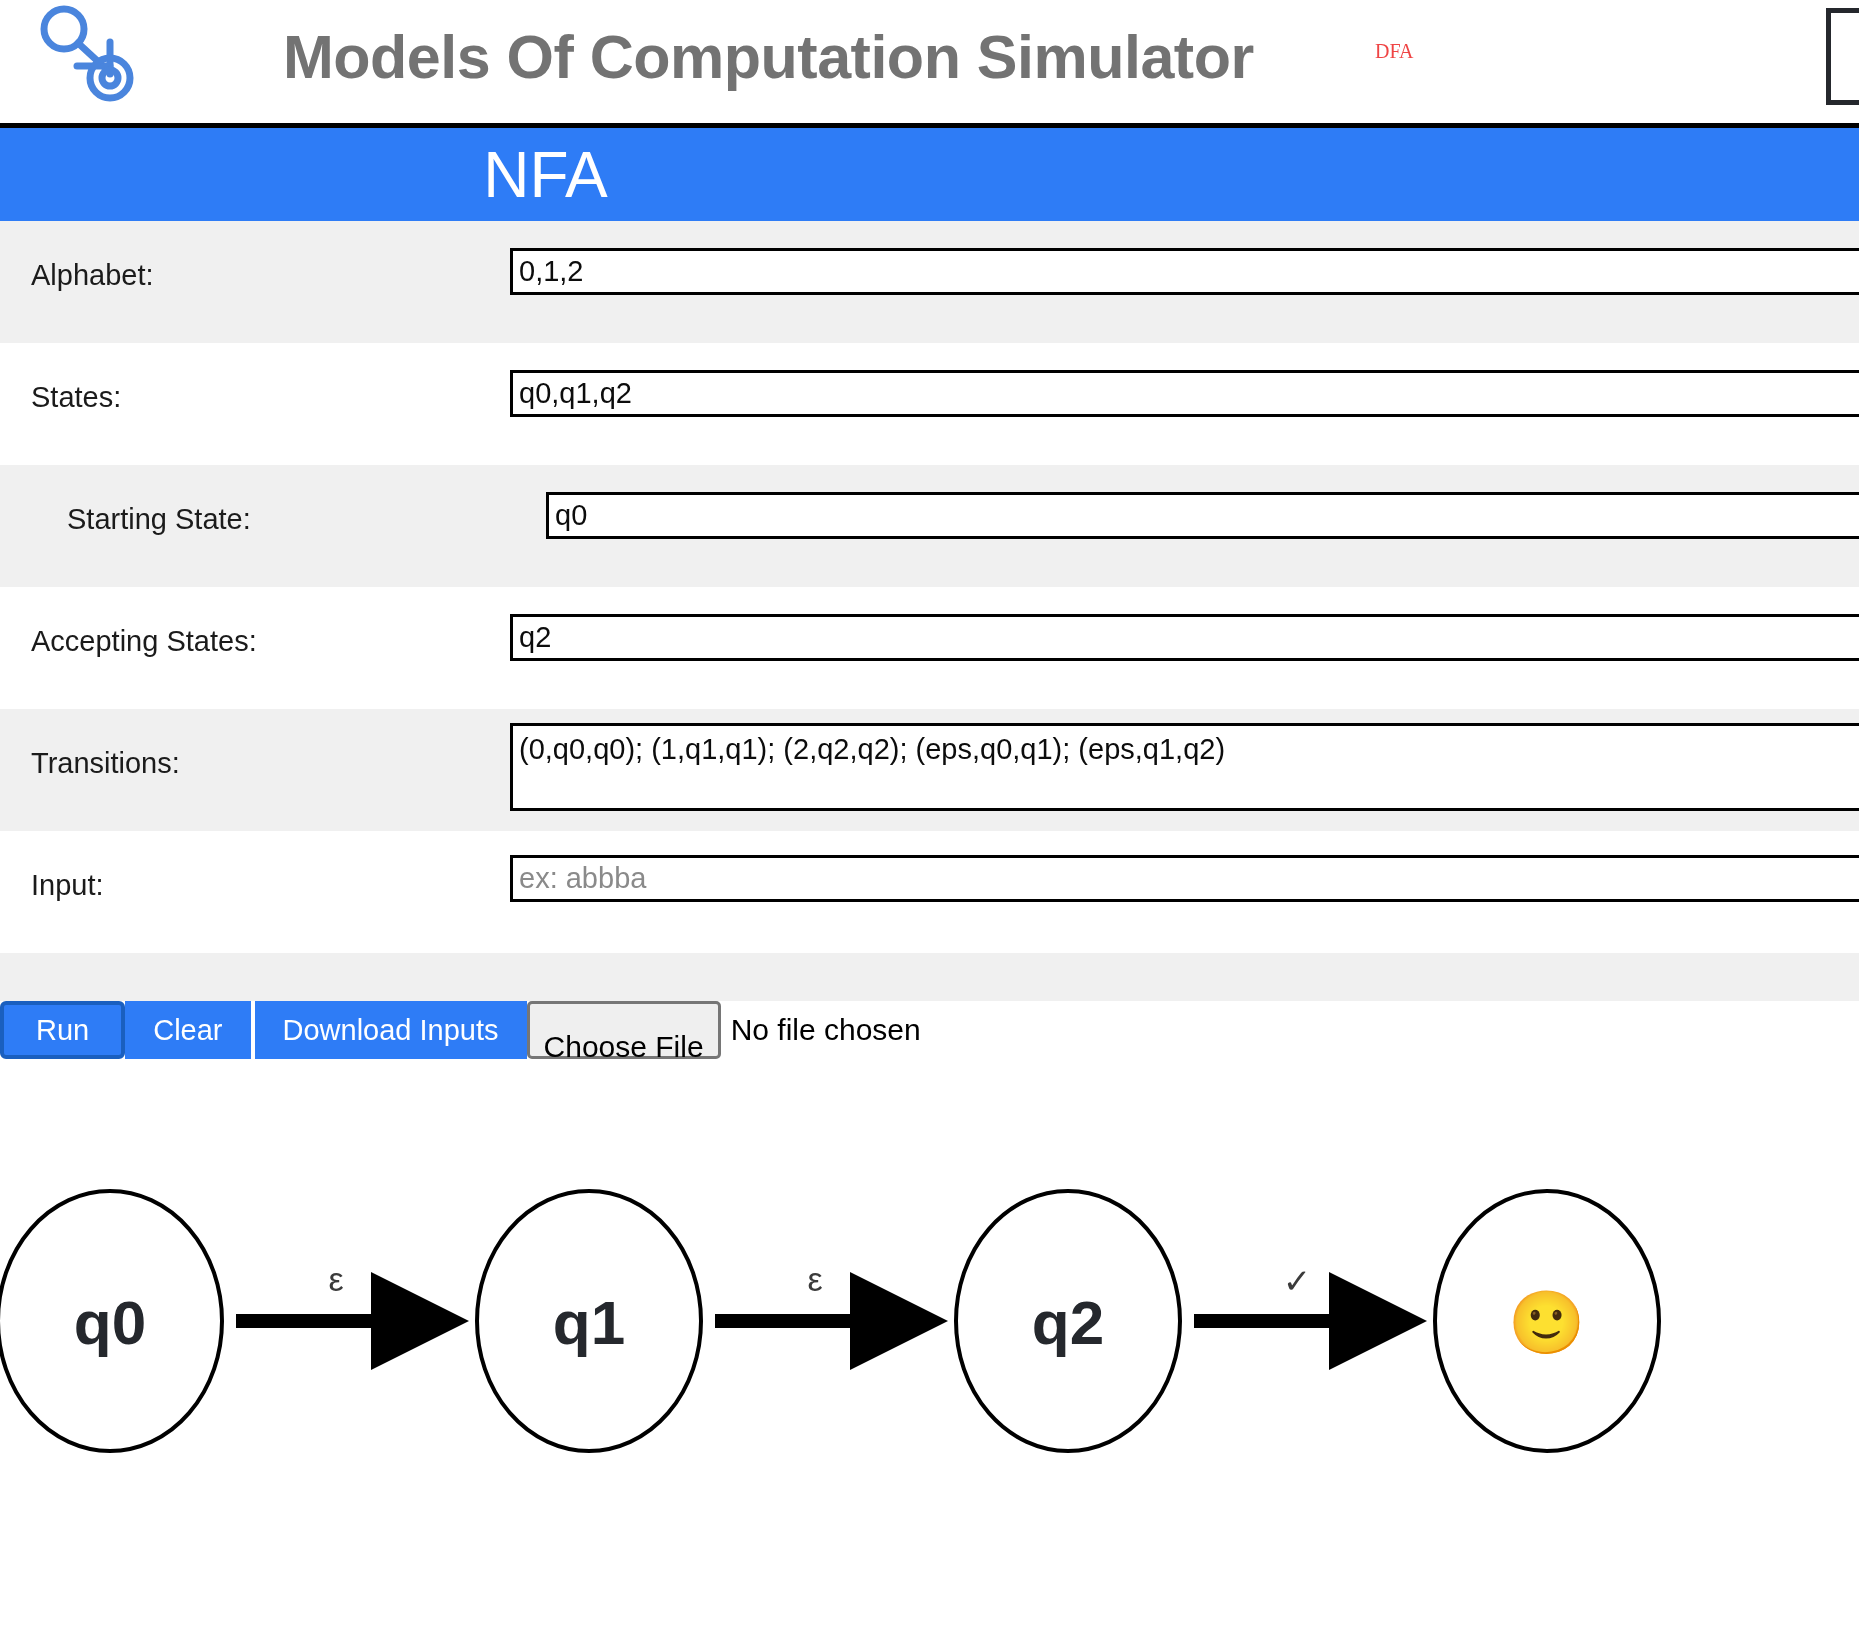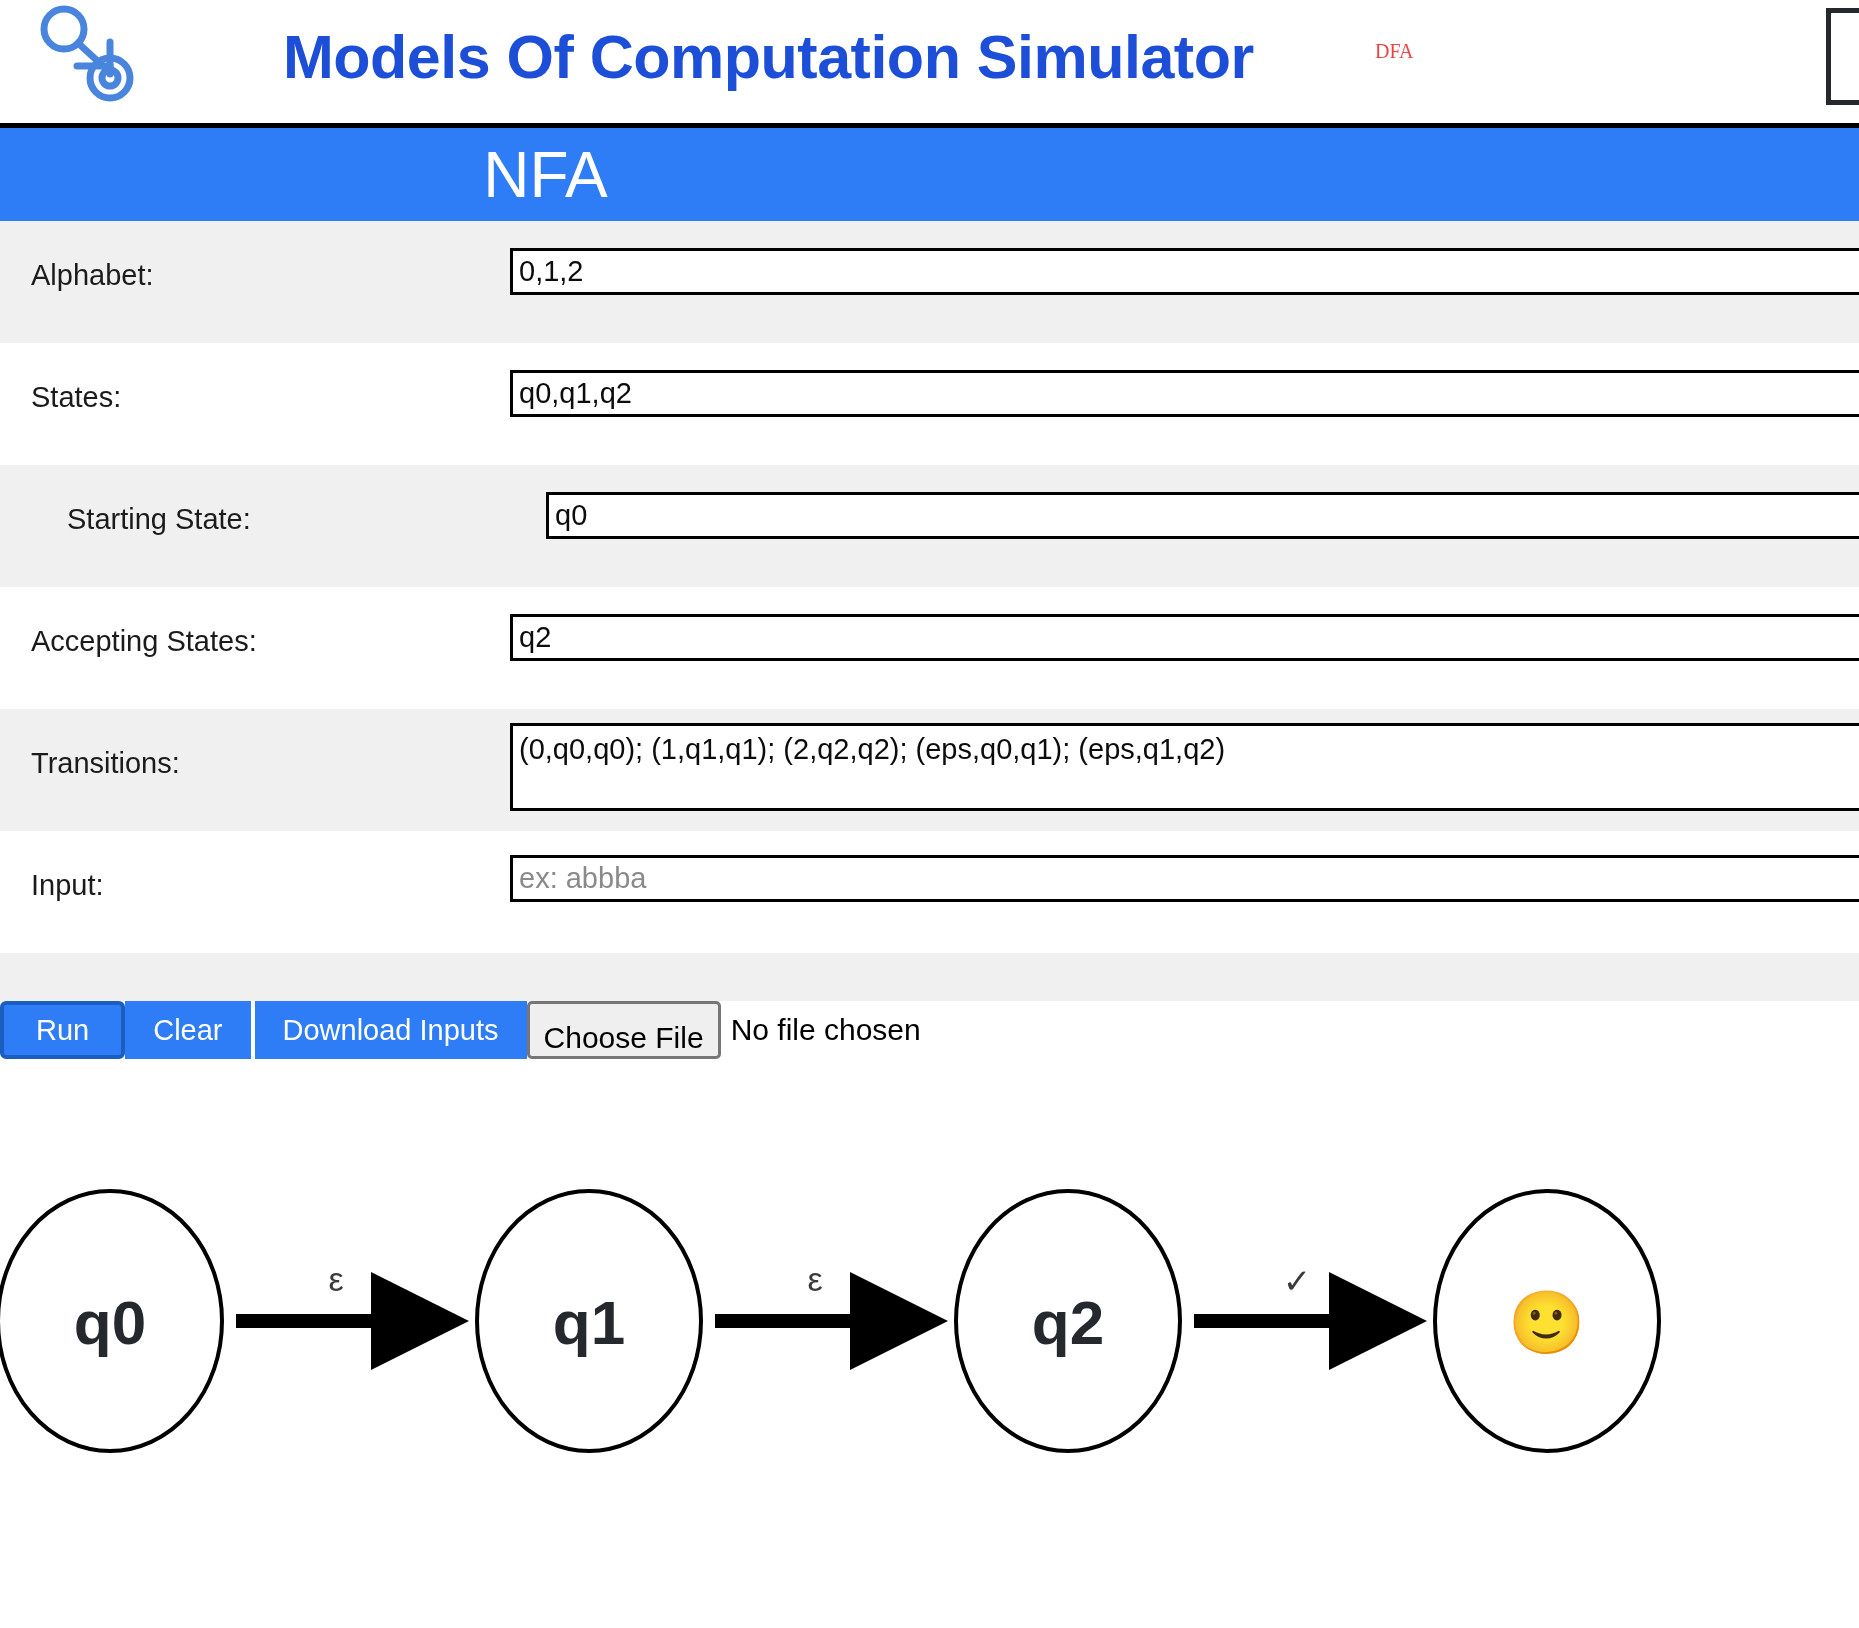--- a/index.html
+++ b/index.html
@@ -35,21 +35,21 @@
     top: 2px;
     width: 104px;
     height: 104px;
   }
   .app-title {
     position: absolute;
     left: 283px;
     top: 22px;
     font-size: 61px;
     font-weight: bold;
-    color: #1d4ed8;
+    color: #737373;
     letter-spacing: -0.5px;
     white-space: nowrap;
   }
   .mode-label {
     position: absolute;
     left: 1375px;
     top: 40px;
     font-size: 20px;
     color: #ef4444;
     white-space: nowrap;
@@ -150,21 +150,21 @@
     width: 4px;
     background: #ffffff;
   }
   .file-btn {
     background: #efefef;
     border: 3px solid #767676;
     border-radius: 5px;
     font-family: "Liberation Sans", sans-serif;
     font-size: 30px;
     color: #000000;
-    padding: 8px 14px;
+    padding: 17px 14px;
     margin-left: 0;
     line-height: 52px;
     cursor: pointer;
     white-space: nowrap;
   }
   .file-status {
     font-size: 30px;
     color: #000000;
     line-height: 58px;
     margin-left: 10px;

